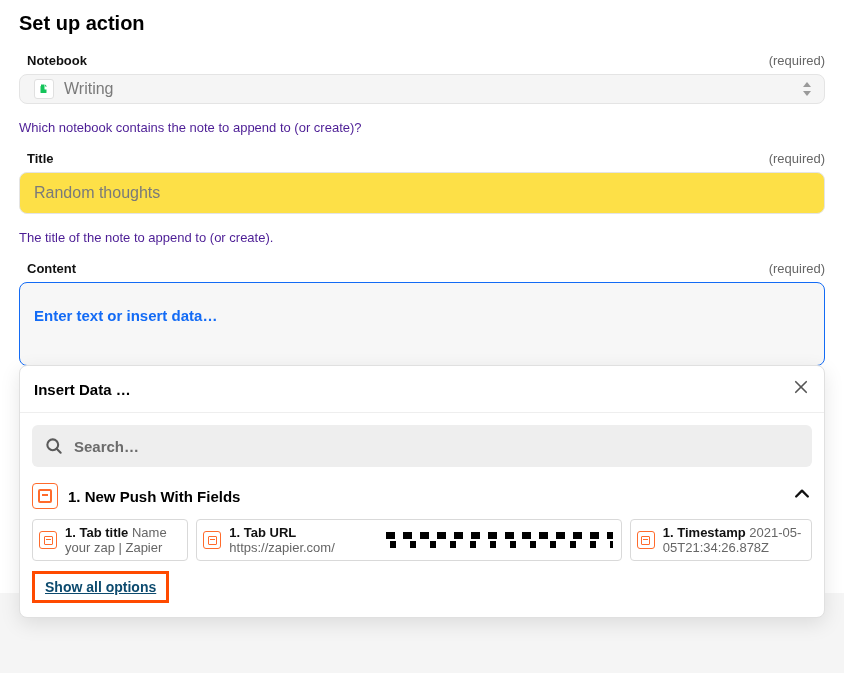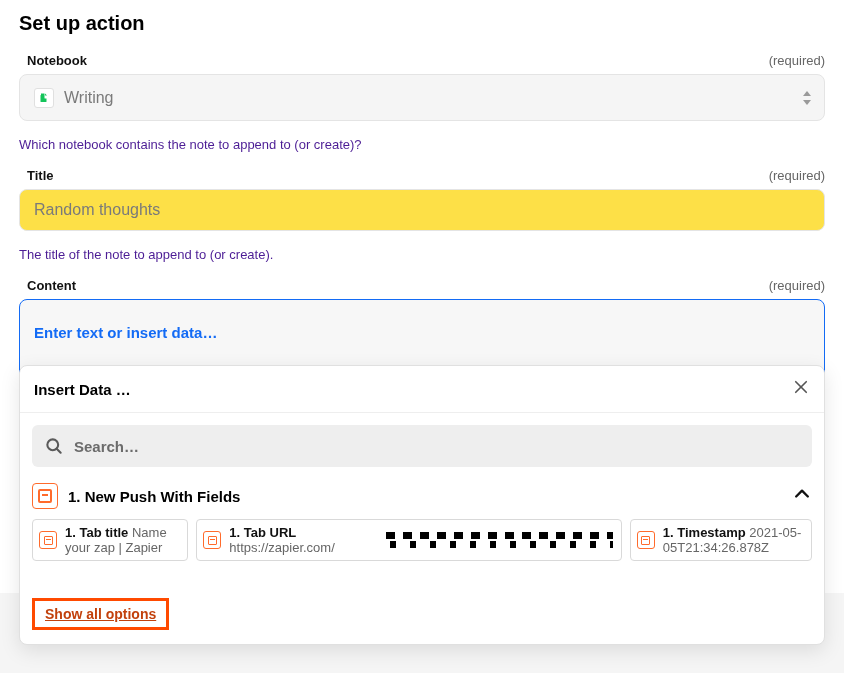--- a/index.html
+++ b/index.html
@@ -3,21 +3,21 @@
 <meta charset="utf-8">
 <style>
   * { box-sizing: border-box; margin: 0; padding: 0; font-family: -apple-system, BlinkMacSystemFont, "Segoe UI", Helvetica, Arial, sans-serif; }
   body { background: #fff; width: 844px; height: 673px; overflow: hidden; position: relative; }
   .panel { padding: 12px 19px 0 19px; }
   .heading { font-size: 20px; font-weight: 700; margin-bottom: 18px; }
   .field { margin-bottom: 16px; }
   .label-row { display: flex; justify-content: space-between; align-items: center; margin-bottom: 6px; padding-left: 8px; }
   .label { font-size: 13px; font-weight: 700; color: #111; }
   .req { font-size: 13px; color: #666; }
-  .select-box { background: #f5f5f5; border: 1px solid #e4e4e4; border-radius: 8px; padding: 0 14px; height: 47px; display: flex; align-items: center; position: relative; }
+  .select-box { background: #f5f5f5; border: 1px solid #e4e4e4; border-radius: 8px; padding: 0 14px; height: 30px; display: flex; align-items: center; position: relative; }
   .select-box .app-icon { width: 20px; height: 20px; background: #fff; border: 1px solid #e0e0e0; border-radius: 3px; display: flex; align-items: center; justify-content: center; margin-right: 10px; }
   .select-box .app-icon svg { width: 12px; height: 12px; }
   .select-box .value { color: #7a7a7a; font-size: 16px; }
   .select-box .handle { position: absolute; right: 12px; top: 50%; transform: translateY(-50%); color: #9a9a9a; }
   .handle svg { width: 10px; height: 14px; display:block; }
   .help { font-size: 13px; color: #4c1d95; margin-top: 16px; }
   .text-input { background: #fde047; border: 1px solid #e4e4e4; border-radius: 8px; height: 42px; display:flex; align-items:center; padding: 0 14px; }
   .text-input .value { color: #7a7a7a; font-size: 16px; }
   .content-box { background: #f7f7f7; border: 1.5px solid #136bf5; border-radius: 8px; min-height: 84px; padding: 24px 14px; }
   .placeholder { color: #136bf5; font-weight: 600; font-size: 15px; }
@@ -46,21 +46,21 @@
   .chip .v { color:#666; }
   .url-obscure { width: 270px; height: 16px; background:
     repeating-linear-gradient(90deg, #000 0 9px, transparent 9px 17px),
     repeating-linear-gradient(90deg, transparent 0 4px, #000 4px 10px, transparent 10px 20px);
     background-size: 100% 7px, 100% 7px;
     background-position: 0 0, 0 9px;
     background-repeat: no-repeat, no-repeat;
     display:inline-block;
   }
   .show-all-wrap { margin-top: 10px; }
-  .show-all { display:inline-block; border: 3px solid #ff4a00; padding: 5px 10px; color: #c2410c; font-weight: 700; font-size: 14px; margin-top: 27px; }
+  .show-all { display:inline-block; border: 3px solid #ff4a00; padding: 5px 10px; color: #0c4a6e; font-weight: 700; font-size: 14px; }
   .chev { color:#111; }
   .chev svg { width: 20px; height: 20px;}
   .footer-bg { position:absolute; left:0; right:0; bottom:0; height: 80px; background:#f5f5f5; z-index:-1;}
 </style>
 </head>
 <body>
 
 <div class="panel">
   <h2 class="heading">Set up action</h2>
 

